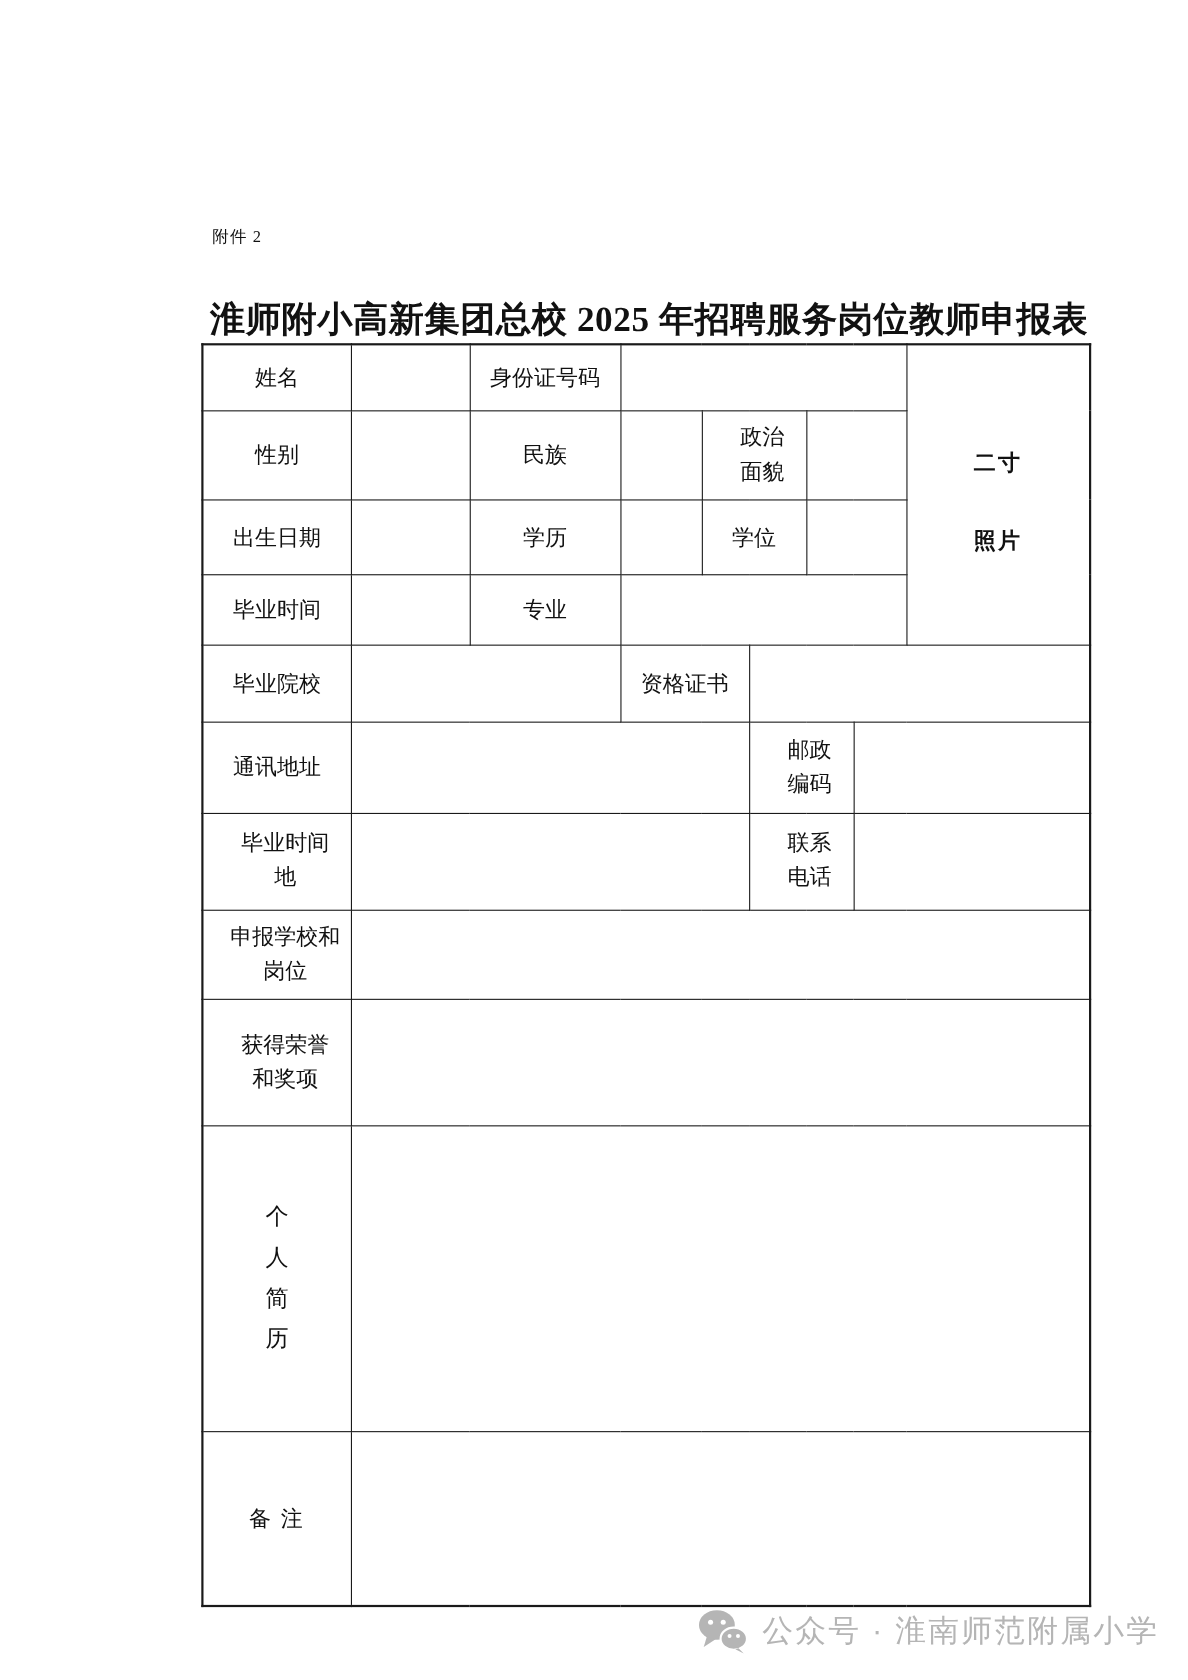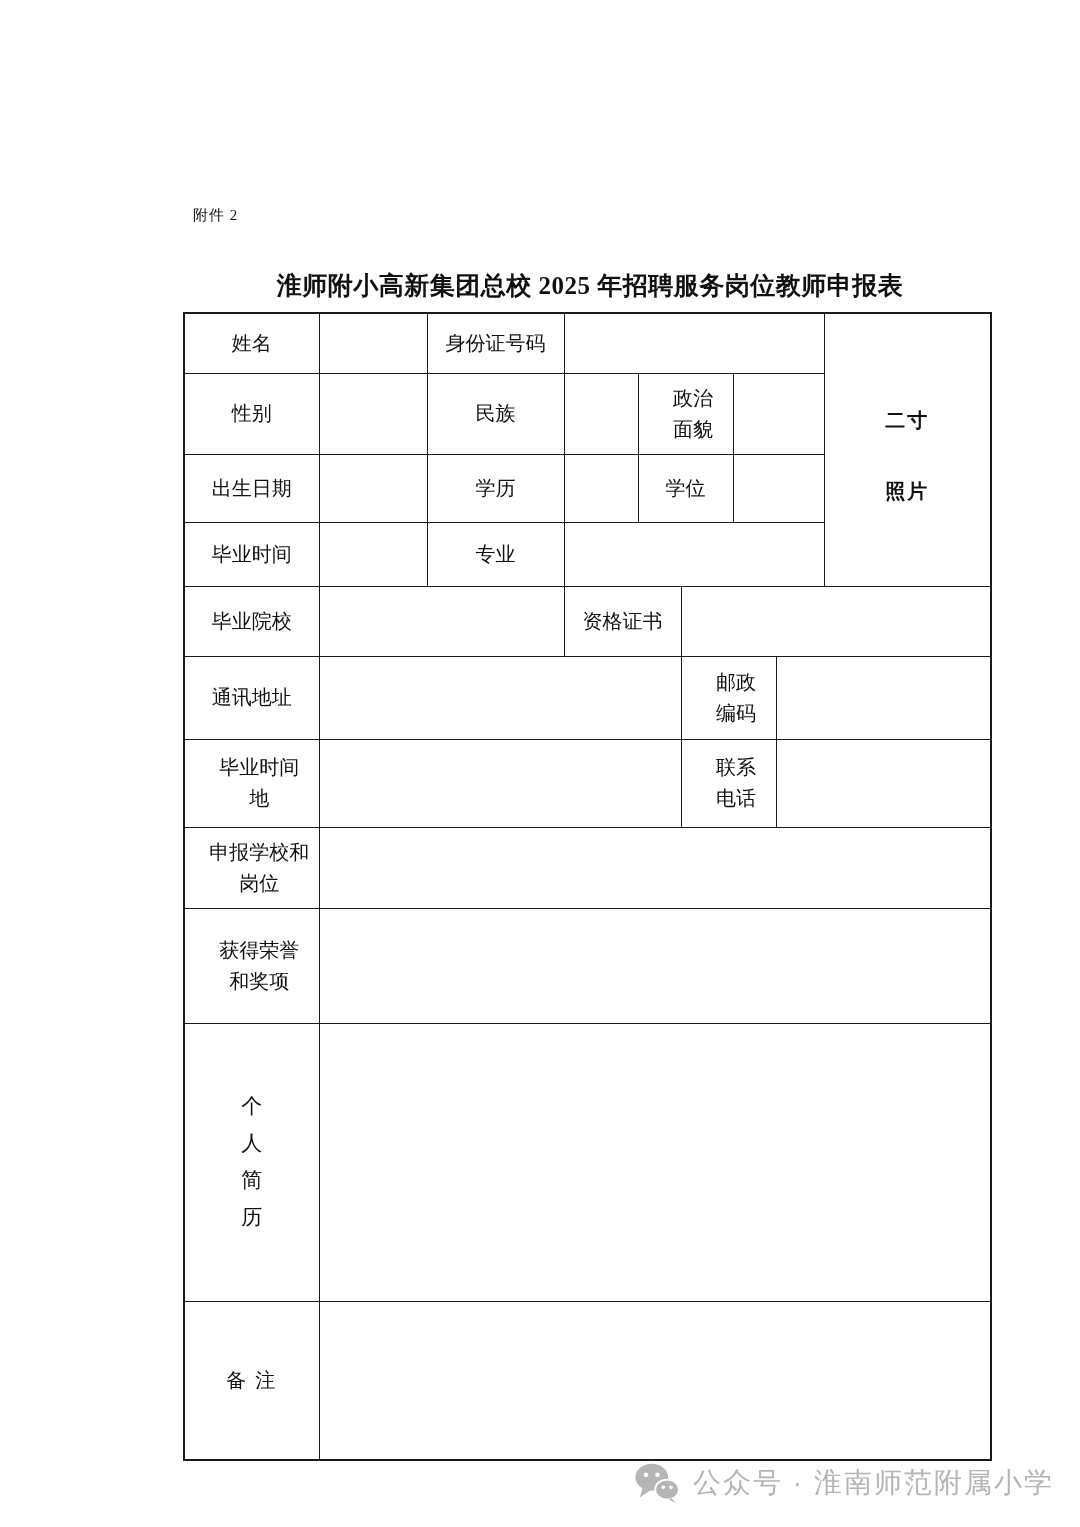--- a/index.html
+++ b/index.html
@@ -10,21 +10,21 @@
     color:#111111;
   }
   .page { position:relative; width:1080px; height:1527px; background:#ffffff; overflow:hidden; }
 
   .attachment {
     position:absolute; left:193px; top:206px;
     font-size:15px; letter-spacing:1px;
   }
   .doc-title {
     position:absolute; left:120px; top:269px; width:940px;
-    text-align:center; font-size:25px; font-weight:bold; letter-spacing:0.5px;
+    text-align:center; font-size:32px; font-weight:bold; letter-spacing:0.5px;
     white-space:nowrap;
   }
 
   table.form {
     position:absolute; left:183px; top:312px; width:807px;
     border-collapse:collapse; table-layout:fixed;
     border:2px solid #1a1a1a;
   }
   table.form td {
     border:1px solid #1a1a1a;

